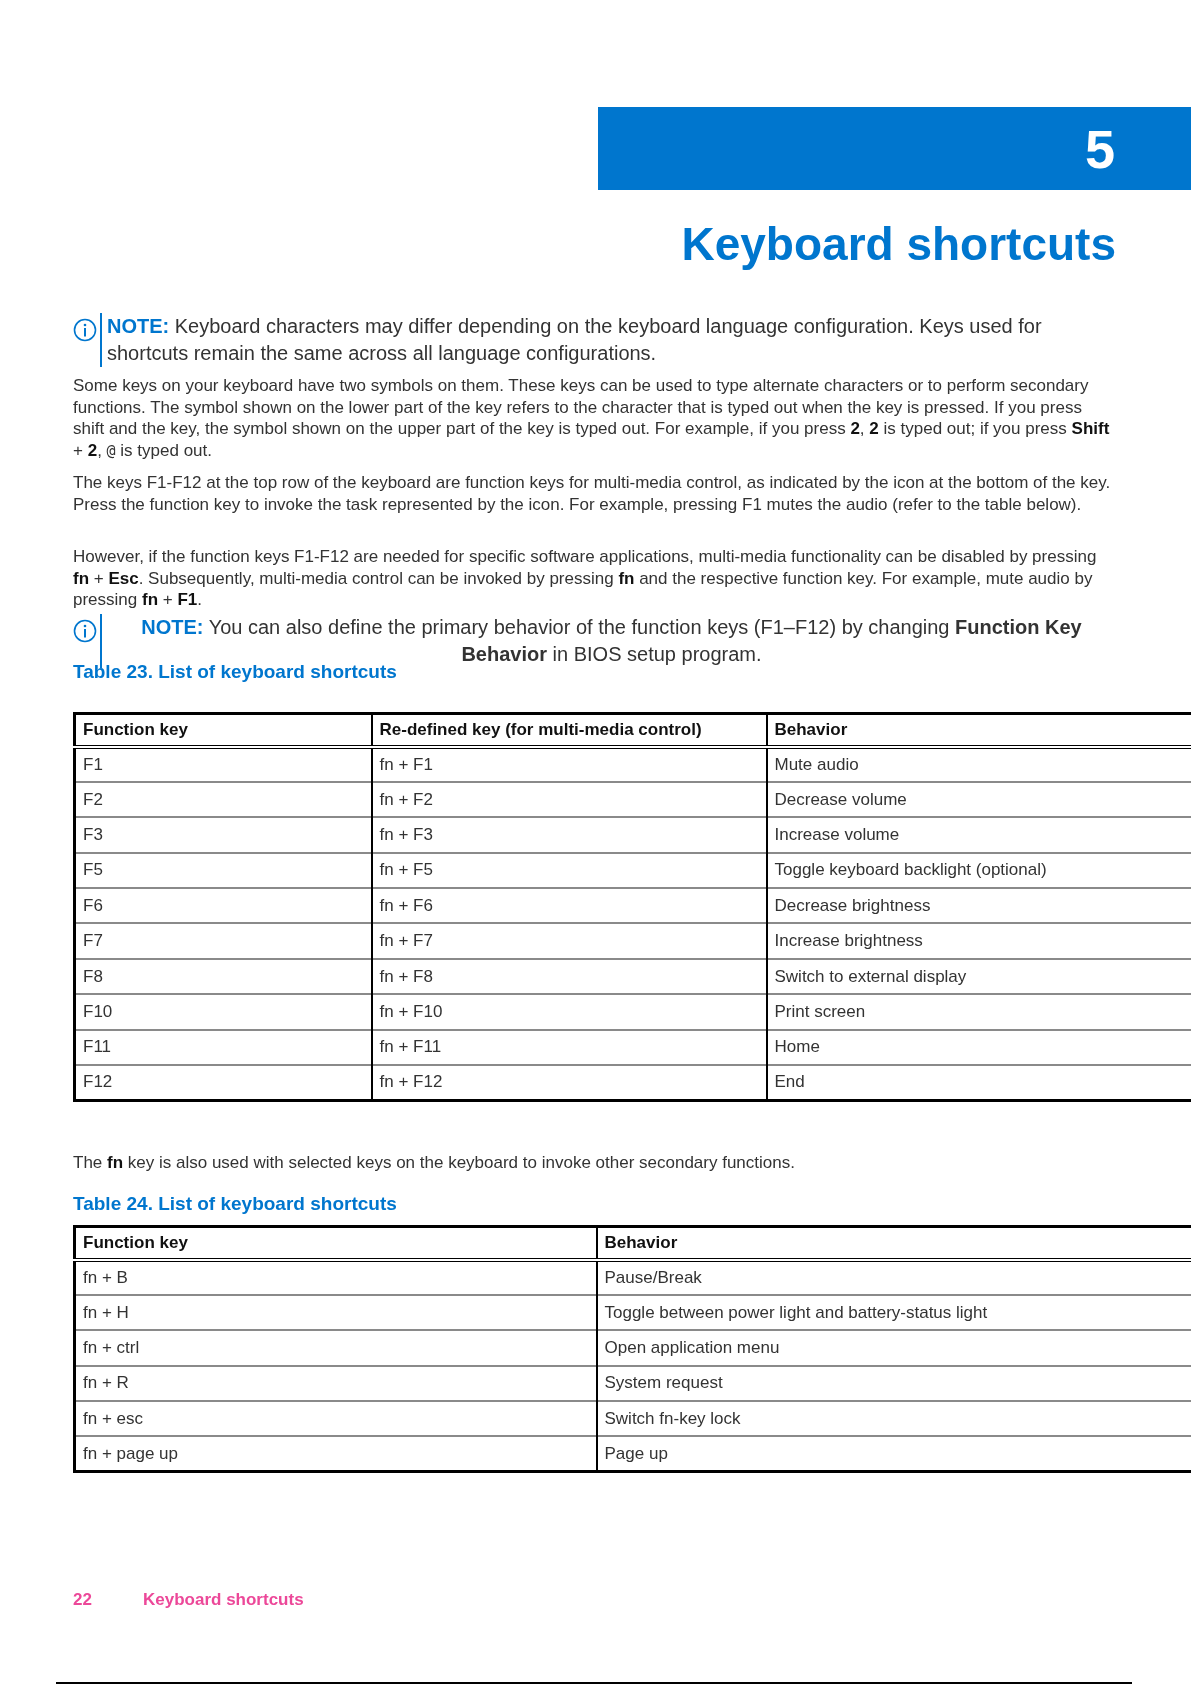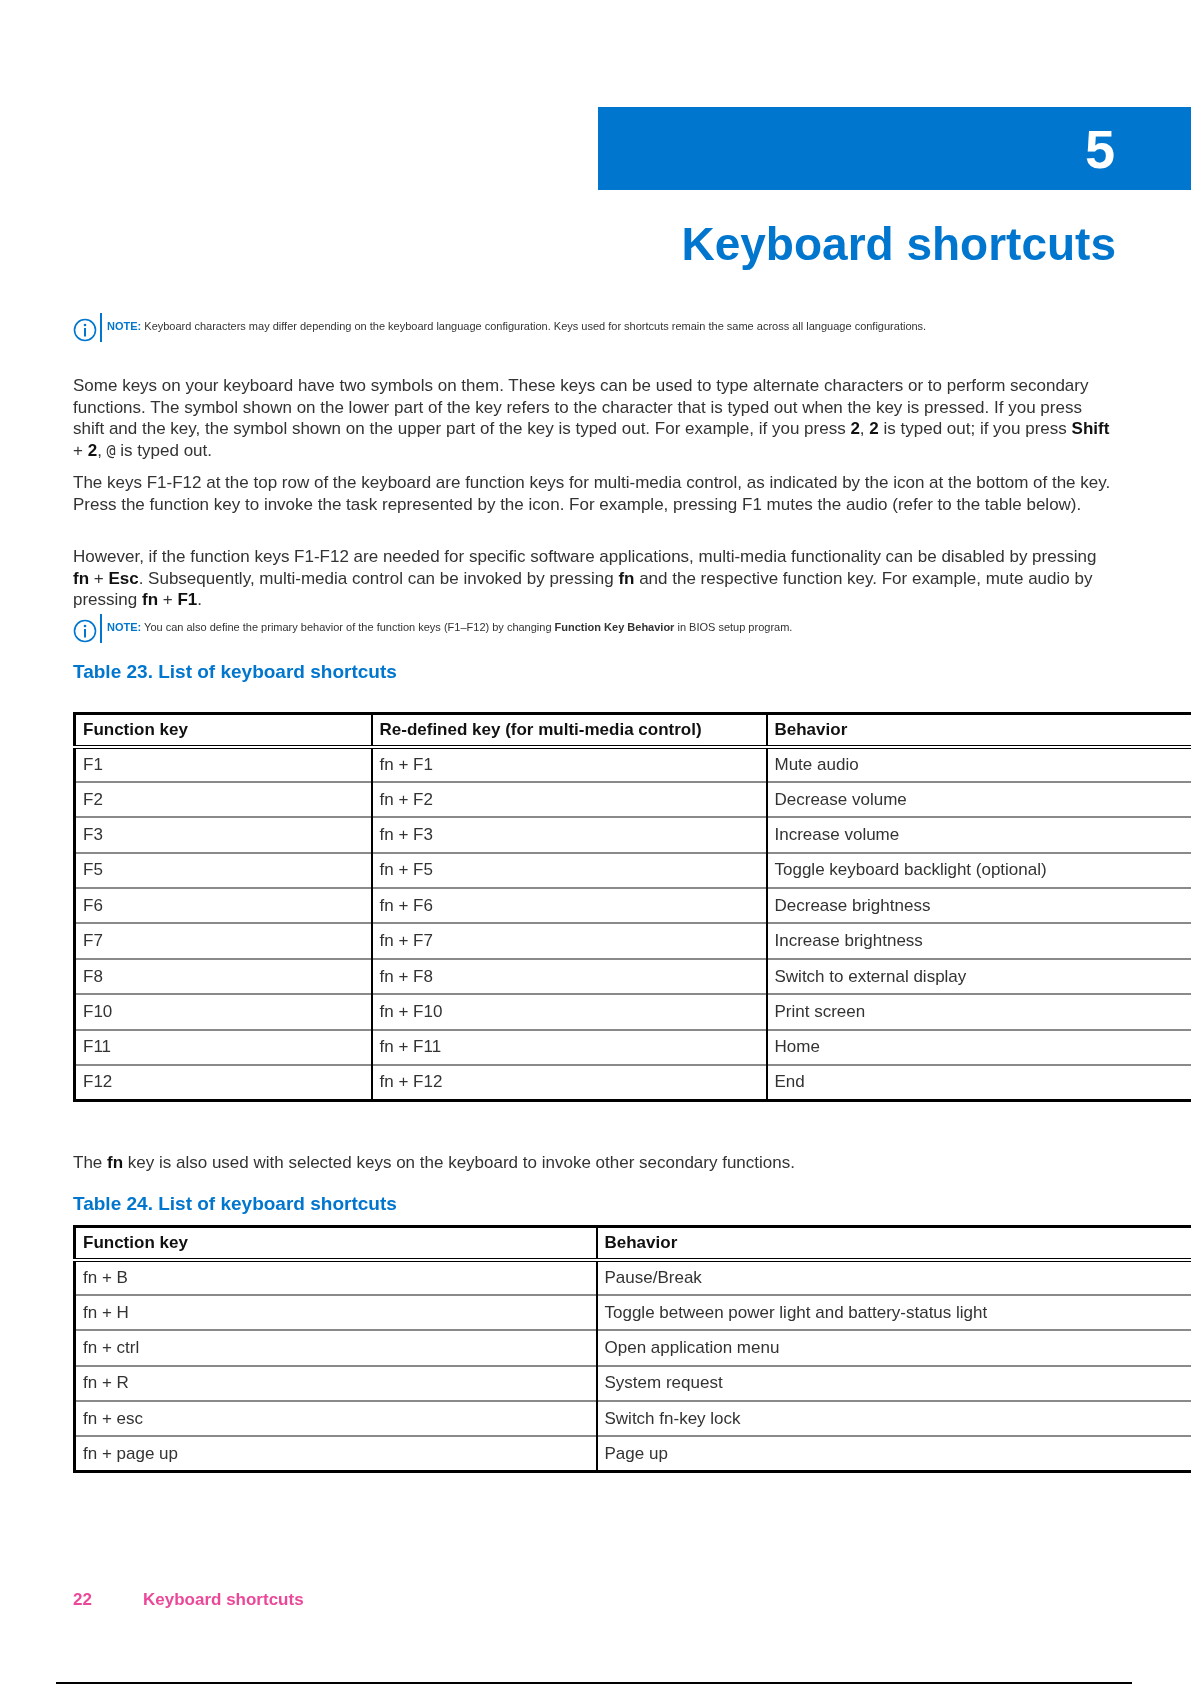--- a/index.html
+++ b/index.html
@@ -3,21 +3,21 @@
 <meta charset="utf-8">
 <style>
   html, body { margin:0; padding:0; background:#ffffff; }
   body { width:1191px; height:1684px; position:relative; overflow:hidden;
          font-family:"Liberation Sans", "DejaVu Sans", sans-serif; color:#222; }
   .chapter-band { position:absolute; left:598px; top:107px; width:593px; height:83px; background:#0076ce; }
   .chapter-num { position:absolute; right:76px; top:10px; color:#fff; font-weight:bold; font-size:54px; line-height:64px; }
   .chapter-title { position:absolute; right:75px; top:216px; color:#0076ce; font-weight:bold; font-size:46px; line-height:56px; margin:0; }
   .note { position:absolute; left:73px; width:1043px; display:flex; }
   .note-icon { width:24px; height:24px; flex:0 0 auto; margin-top:5px; margin-right:3px; }
-  .note-body { border-left:2px solid #0076ce; padding-left:5px; font-size:11px; line-height:27px; color:#333; }
+  .note-body { border-left:2px solid #0076ce; padding-left:5px; font-size:20px; line-height:27px; color:#333; }
   .note-label { color:#0076ce; font-weight:bold; }
 
   .para { position:absolute; left:73px; width:1043px; font-size:17px; line-height:21.5px; color:#333; margin:0; }
   .para b { color:#111; }
   .mono { font-family:"DejaVu Sans Mono", monospace; font-size:15px; }
 
   .table-caption { position:absolute; left:73px; color:#0076ce; font-weight:bold; font-size:19px; line-height:24px; margin:0; }
 
   table.kb { position:absolute; left:73px; width:1178px; border-collapse:collapse; font-size:17px; color:#333; }
   table.kb th, table.kb td { text-align:left; padding:0 7px; height:34px; box-sizing:border-box; vertical-align:middle; }
@@ -54,21 +54,21 @@
 <p class="para" style="top:375px;">
   <span>Some keys on your keyboard have two symbols on them. These keys can be used to type alternate characters or to perform secondary functions. The symbol shown on the lower part of the key refers to the character that is typed out when the key is pressed. If you press shift and the key, the symbol shown on the upper part of the key is typed out. For example, if you press </span><b>2</b><span>, </span><b>2</b><span> is typed out; if you press </span><b>Shift</b><span> + </span><b>2</b><span>, </span><span class="mono">@</span><span> is typed out.</span>
 </p>
 
 <p class="para" style="top:472px;">The keys F1-F12 at the top row of the keyboard are function keys for multi-media control, as indicated by the icon at the bottom of the key. Press the function key to invoke the task represented by the icon. For example, pressing F1 mutes the audio (refer to the table below).</p>
 
 <p class="para" style="top:546px;">
   <span>However, if the function keys F1-F12 are needed for specific software applications, multi-media functionality can be disabled by pressing </span><b>fn</b><span> + </span><b>Esc</b><span>. Subsequently, multi-media control can be invoked by pressing </span><b>fn</b><span> and the respective function key. For example, mute audio by pressing </span><b>fn</b><span> + </span><b>F1</b><span>.</span>
 </p>
 
-<div class="note" style="top:614px;">
+<div class="note" style="top:614px;text-align:center;">
   <svg class="note-icon" viewBox="0 0 24 24">
     <circle cx="12" cy="12" r="10.5" fill="none" stroke="#0076ce" stroke-width="1.6"></circle>
     <circle cx="12" cy="7" r="1.3" fill="#0076ce"></circle>
     <rect x="11" y="10" width="2" height="8.5" fill="#0076ce"></rect>
   </svg>
   <div class="note-body">
     <span class="note-label">NOTE:</span><span> You can also define the primary behavior of the function keys (F1–F12) by changing </span><b>Function Key Behavior</b><span> in BIOS setup program.</span>
   </div>
 </div>
 

